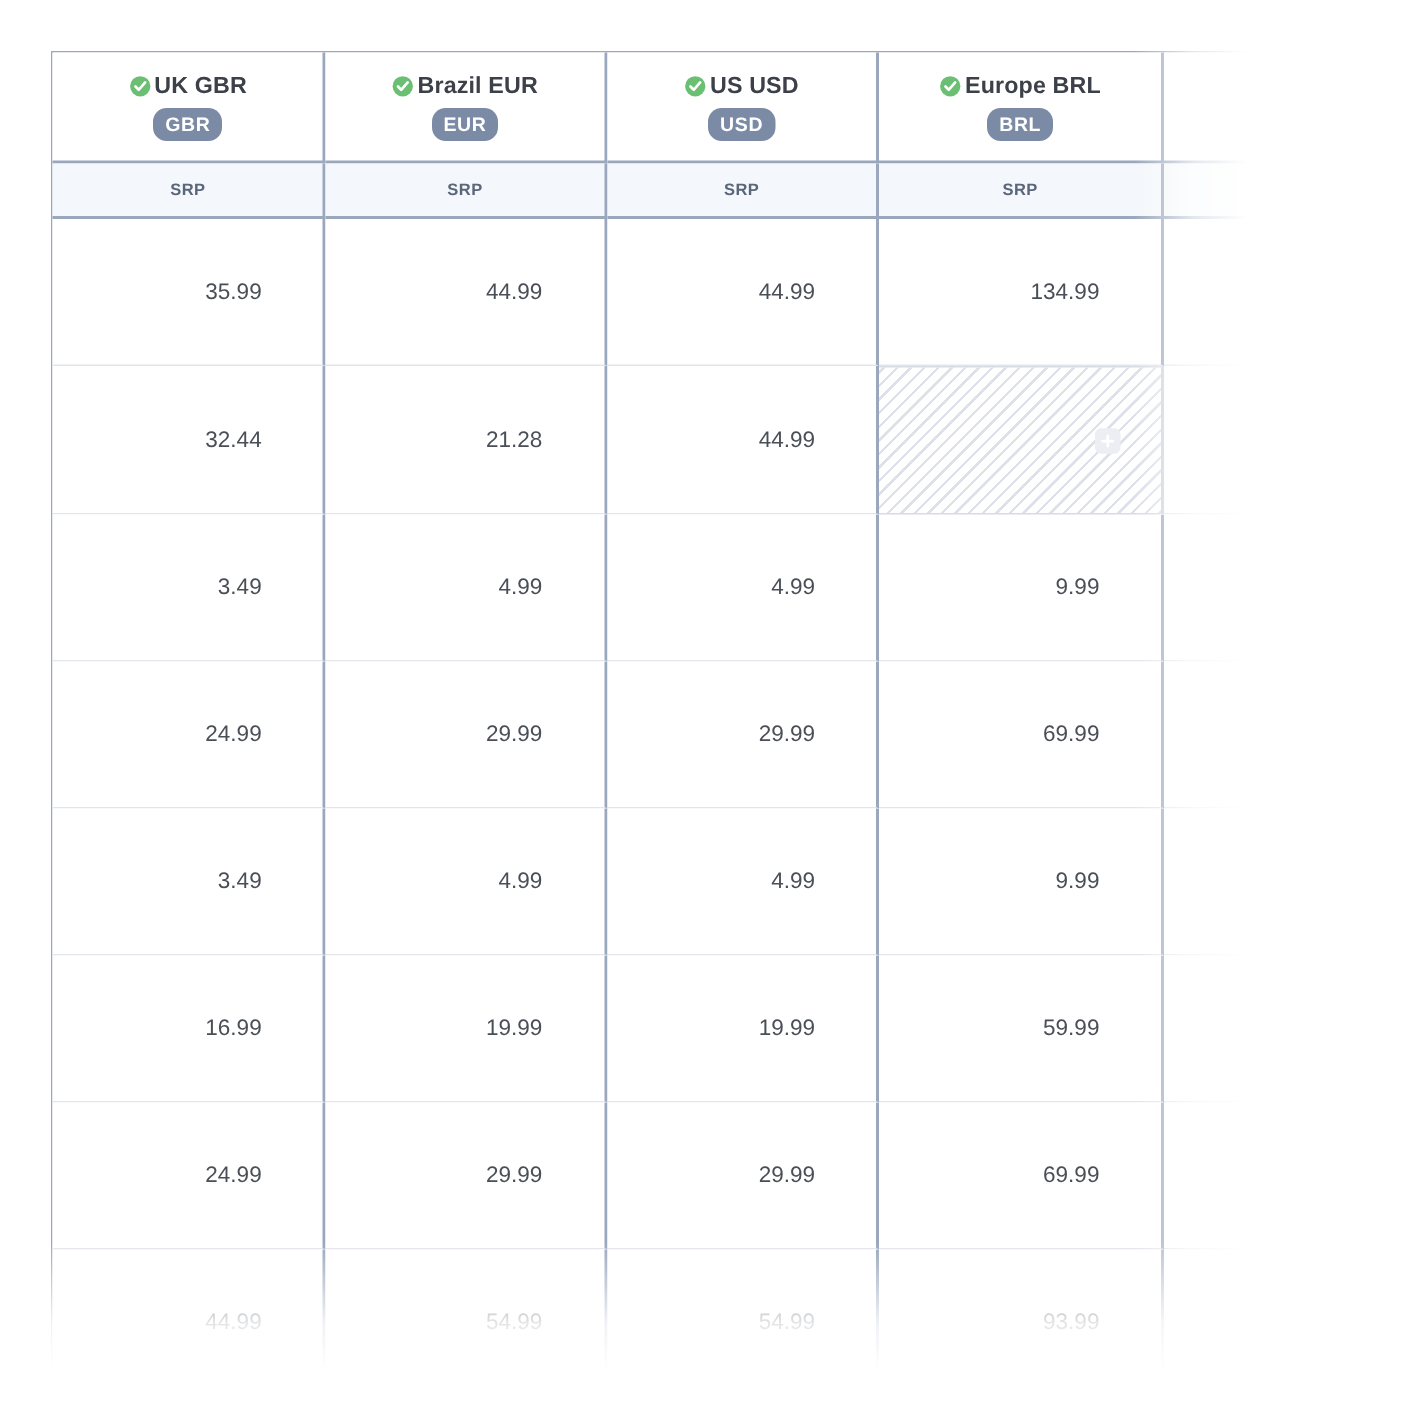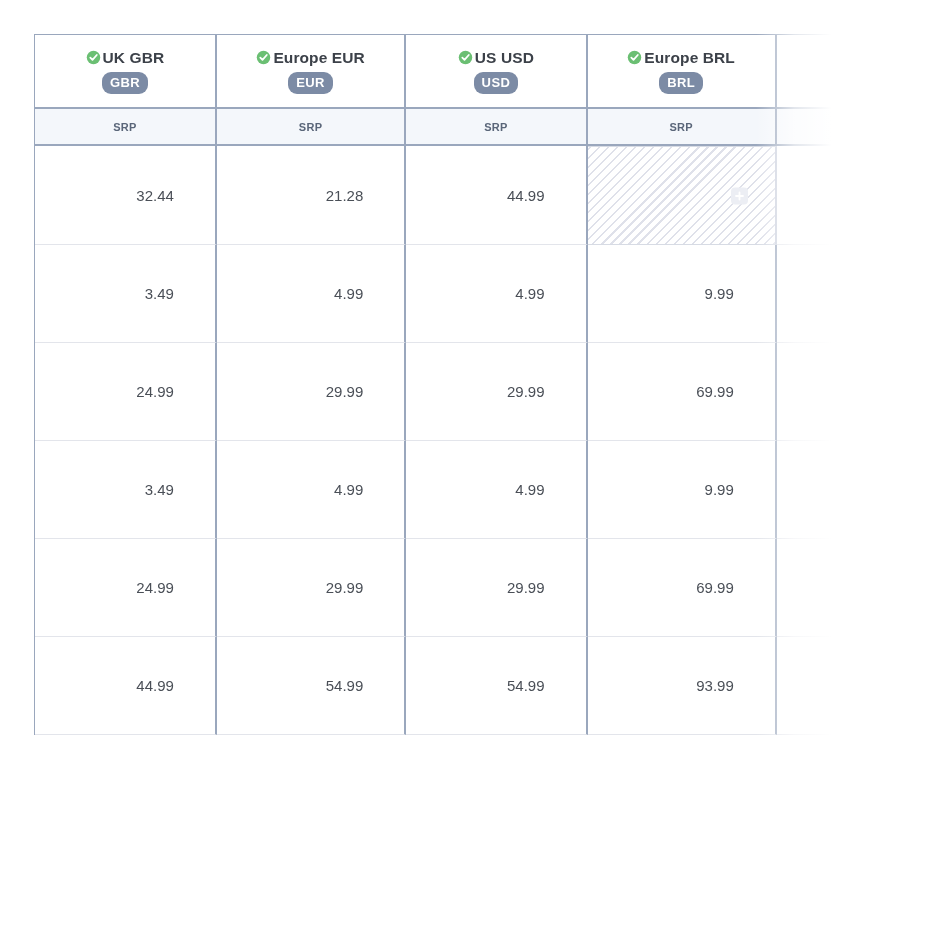--- a/index.html
+++ b/index.html
@@ -187,21 +187,21 @@
               <div class="badge-row">
                 <span class="badge">GBR</span>
               </div>
             </th>
             <th class="hd">
               <div class="hd-line">
                 <svg class="check-icon" viewBox="0 0 16 16">
                   <circle cx="8" cy="8" r="7.2" fill="#6bbf73"></circle>
                   <path d="M4.6 8.2 L6.9 10.5 L11.5 5.3" fill="none" stroke="#ffffff" stroke-width="1.9" stroke-linecap="round" stroke-linejoin="round"></path>
                 </svg>
-                <span class="hd-name">Europe EUR</span>
+                <span class="hd-name">Brazil EUR</span>
               </div>
               <div class="badge-row">
                 <span class="badge">EUR</span>
               </div>
             </th>
             <th class="hd">
               <div class="hd-line">
                 <svg class="check-icon" viewBox="0 0 16 16">
                   <circle cx="8" cy="8" r="7.2" fill="#6bbf73"></circle>
                   <path d="M4.6 8.2 L6.9 10.5 L11.5 5.3" fill="none" stroke="#ffffff" stroke-width="1.9" stroke-linecap="round" stroke-linejoin="round"></path>
@@ -239,20 +239,27 @@
           </tr>
         <tr id="subheader-row">
             <th class="sub">SRP</th>
             <th class="sub">SRP</th>
             <th class="sub">SRP</th>
             <th class="sub">SRP</th>
             <th class="sub">SRP</th>
           </tr>
       </thead>
       <tbody id="body-slot">
+          <tr>
+            <td class="cell">35.99</td>
+            <td class="cell">44.99</td>
+            <td class="cell">44.99</td>
+            <td class="cell">134.99</td>
+            <td class="cell"></td>
+          </tr>
           <tr>
             <td class="cell">32.44</td>
             <td class="cell">21.28</td>
             <td class="cell">44.99</td>
             <td class="cell hatched">
               <span class="hatch-add">
                 <svg viewBox="0 0 12 12" width="11" height="11">
                   <path d="M6 2.2 V9.8 M2.2 6 H9.8" stroke="#ffffff" stroke-width="2" stroke-linecap="round"></path>
                 </svg>
               </span>
@@ -274,20 +281,27 @@
             <td class="cell"></td>
           </tr>
           <tr>
             <td class="cell">3.49</td>
             <td class="cell">4.99</td>
             <td class="cell">4.99</td>
             <td class="cell">9.99</td>
             <td class="cell"></td>
           </tr>
           <tr>
+            <td class="cell">16.99</td>
+            <td class="cell">19.99</td>
+            <td class="cell">19.99</td>
+            <td class="cell">59.99</td>
+            <td class="cell"></td>
+          </tr>
+          <tr>
             <td class="cell">24.99</td>
             <td class="cell">29.99</td>
             <td class="cell">29.99</td>
             <td class="cell">69.99</td>
             <td class="cell"></td>
           </tr>
           <tr>
             <td class="cell">44.99</td>
             <td class="cell">54.99</td>
             <td class="cell">54.99</td>

